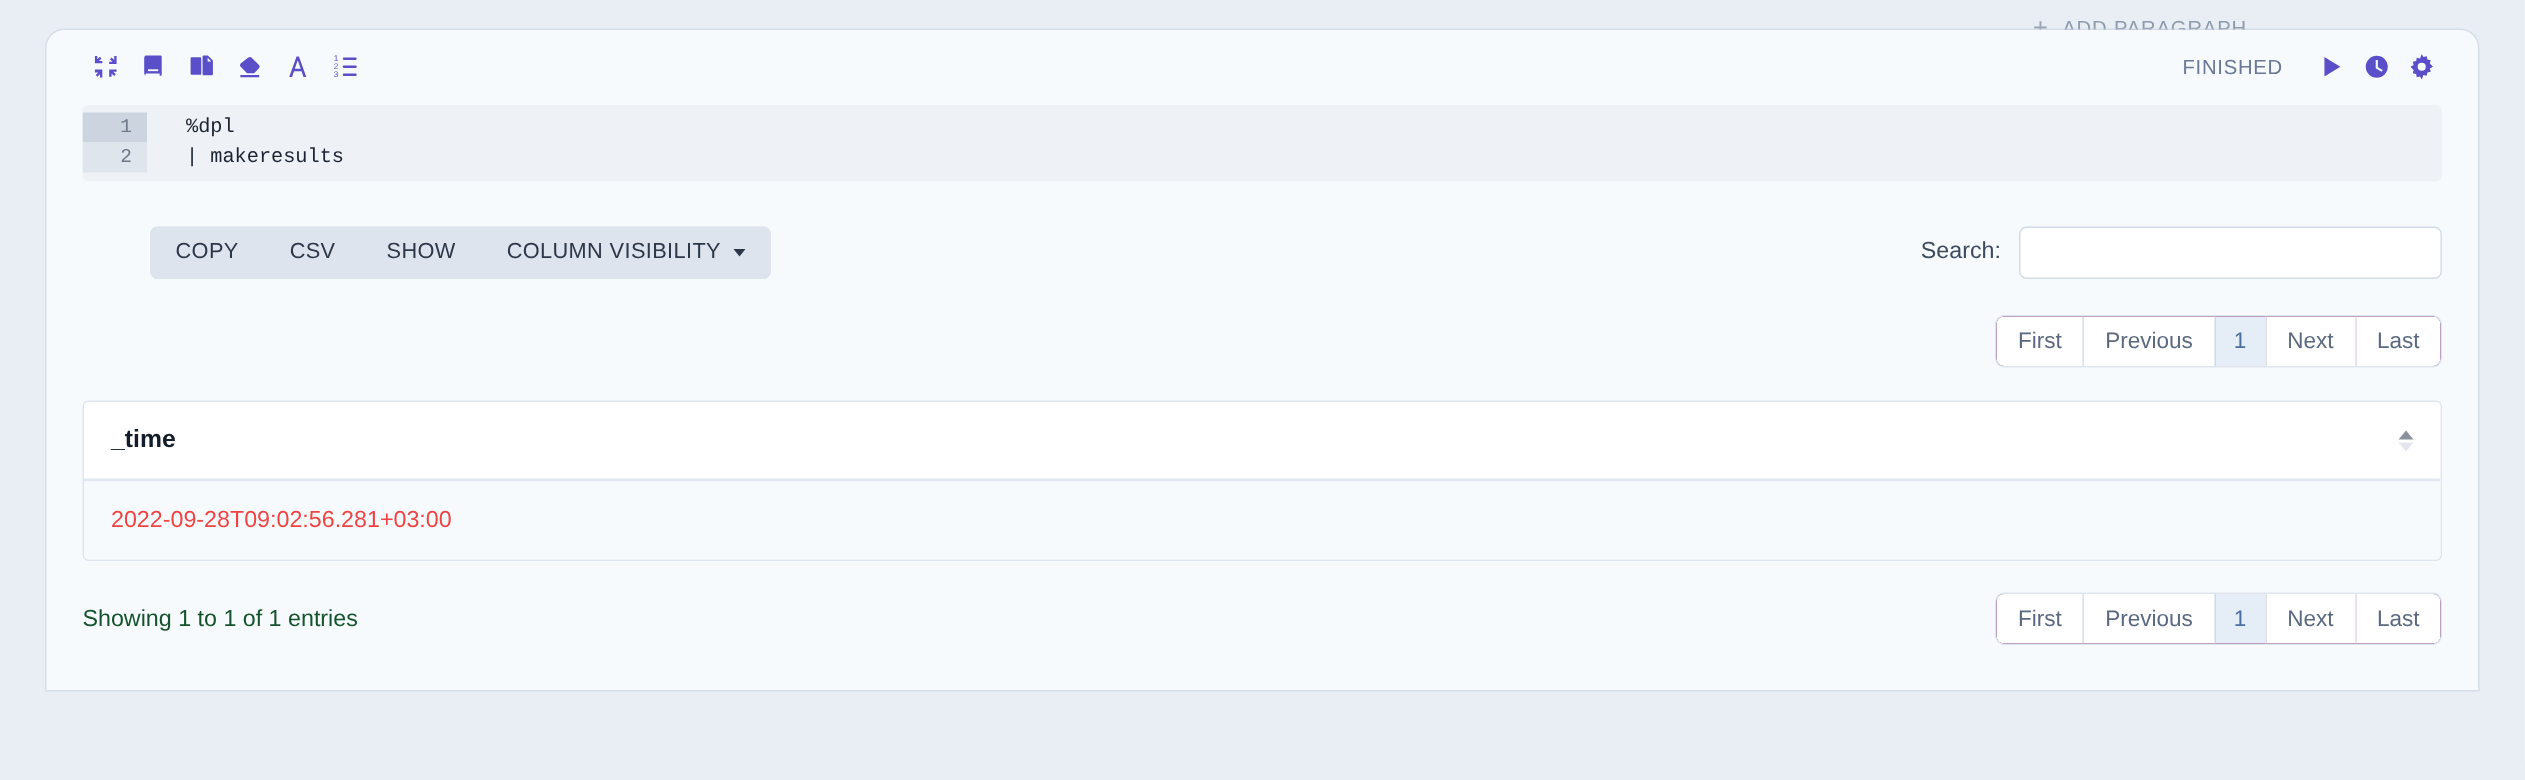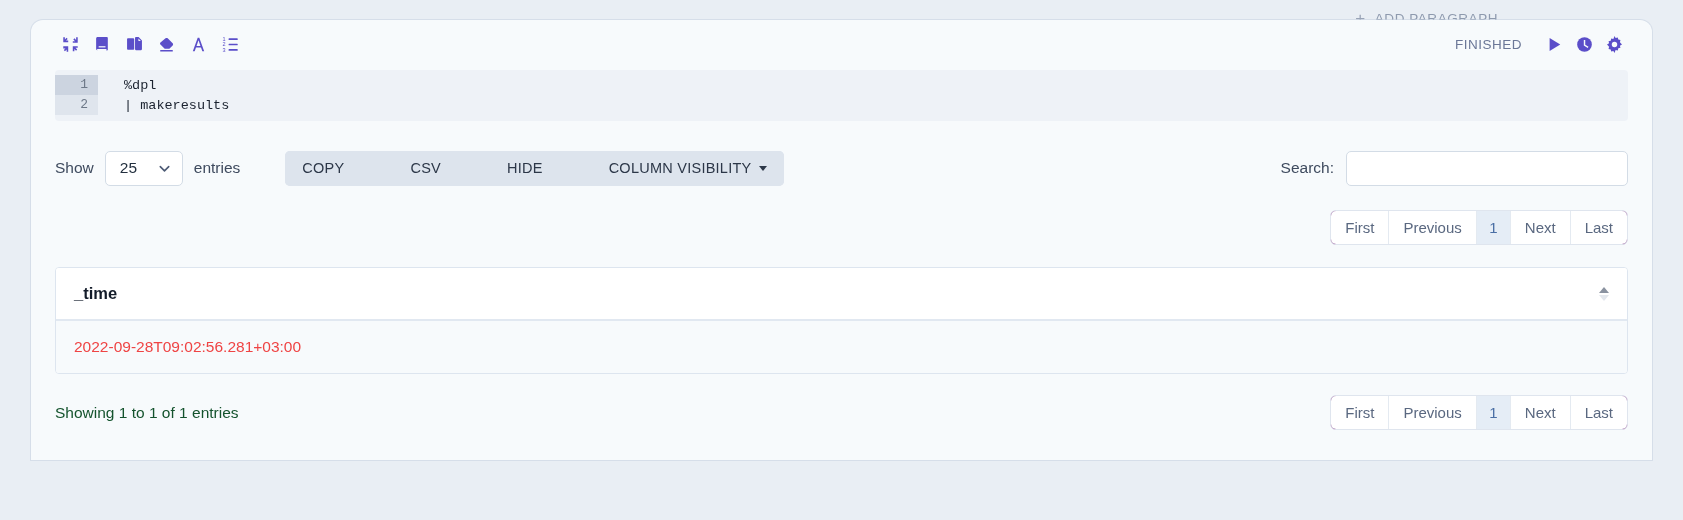--- a/index.html
+++ b/index.html
@@ -152,21 +152,20 @@
     display: flex; align-items: center;
   }
 
   .btn-group {
     display: flex;
     margin-left: 45px;
     background: #dde4ed;
     border-radius: 5px;
     overflow: hidden;
     height: 35px;
-    gap: 32px;
   }
   .dtbtn {
     display: flex;
     align-items: center;
     gap: 6px;
     padding: 0 17px;
     font-size: 14.5px;
     color: #2c3748;
     letter-spacing: .25px;
     background: #dde4ed;
@@ -395,42 +394,30 @@
         <span class="gutter">1</span>
         <span class="code-text">%dpl</span>
       </div>
       <div class="code-line">
         <span class="gutter inactive">2</span>
         <span class="code-text">| makeresults</span>
       </div>
     </div>
 
     <div class="controls">
-      <div class="show-group">
-        <span>Show</span>
-        <div class="select-box">
-          <span class="val">25</span>
-          <span class="chev">
-            <svg width="15" height="15" viewBox="0 0 16 16" fill="none" stroke="currentColor" stroke-width="1.7" stroke-linecap="round" stroke-linejoin="round">
-              <path d="M3.5 6l4.5 4.5L12.5 6"></path>
-            </svg>
-          </span>
-        </div>
-        <span>entries</span>
-      </div>
 
       <div class="btn-group">
         <button class="dtbtn">
           <span>COPY</span>
         </button>
         <button class="dtbtn">
           <span>CSV</span>
         </button>
         <button class="dtbtn">
-          <span>HIDE</span>
+          <span>SHOW</span>
         </button>
         <button class="dtbtn">
           <span>COLUMN VISIBILITY</span>
           <span class="dcaret"></span>
         </button>
       </div>
 
       <div class="search-group">
         <span>Search:</span>
         <input class="search-input" type="text" value="" placeholder="" style="">

